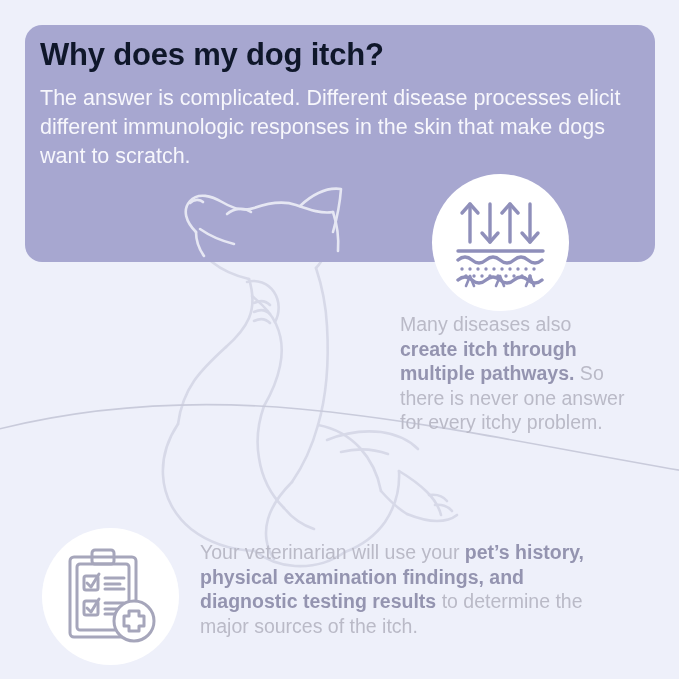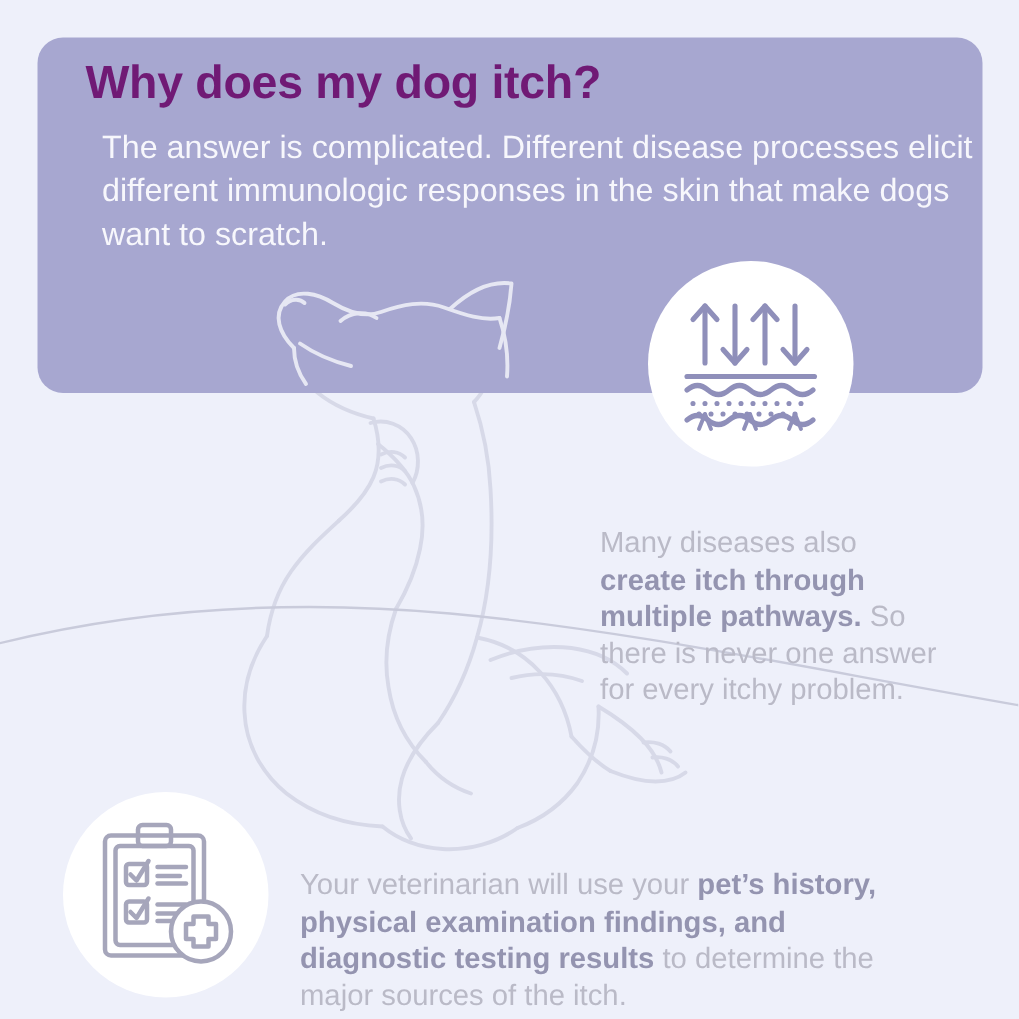--- a/index.html
+++ b/index.html
@@ -19,54 +19,52 @@
 
   
   .hero-card{
     position:absolute;left:25px;top:25px;
     width:630px;height:237px;
     background:#a7a7d0;
     border-radius:17px;
     z-index:2;
   }
   .hero-title{
-    position:absolute;left:32px;top:12px;
-    color:#701a75;
+    position:absolute;left:15px;top:12px;
+    color:#0f172a;
     font-size:31px;
     font-weight:bold;
     letter-spacing:-0.2px;
     white-space:nowrap;
     text-align:right;
   }
   .hero-body{
     position:absolute;left:15px;top:59px;
     width:596px;
     color:#f7f7fc;
     font-size:21.5px;
     line-height:29px;
-    margin-left:28px;
   }
 
   
   .circle-badge{
     position:absolute;
     border-radius:50%;
     background:#ffffff;
     display:flex;align-items:center;justify-content:center;
     z-index:4;
   }
   #badge-skin{left:432px;top:174px;width:137px;height:137px;}
   #badge-clipboard{left:42px;top:528px;width:137px;height:137px;}
 
   
   .para{
     position:absolute;
     color:#babac7;
     z-index:5;
-    margin-top:38px;
   }
   .para b{color:#9494b0;font-weight:bold;}
   #para-pathways{
     left:400px;top:312px;width:228px;
     font-size:19.5px;line-height:24.5px;
   }
   #para-vet{
     left:200px;top:540px;width:424px;
     font-size:19.5px;line-height:24.5px;
   }

